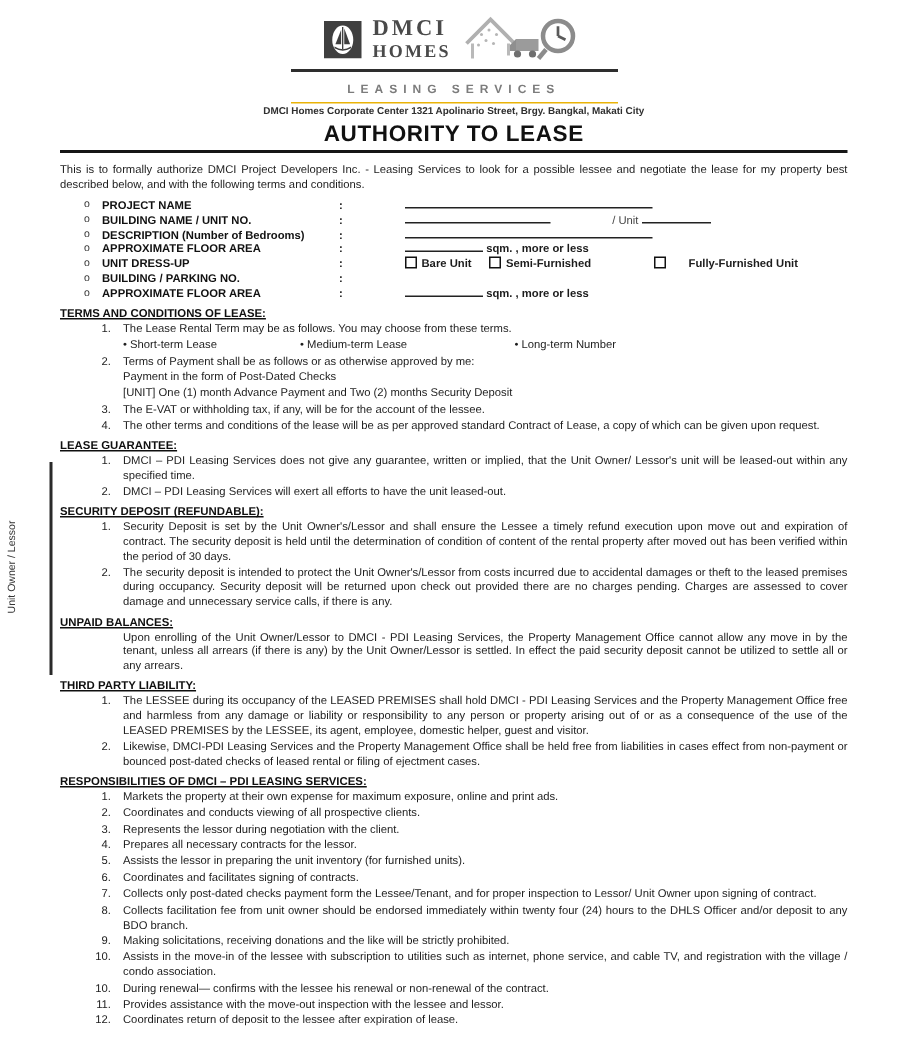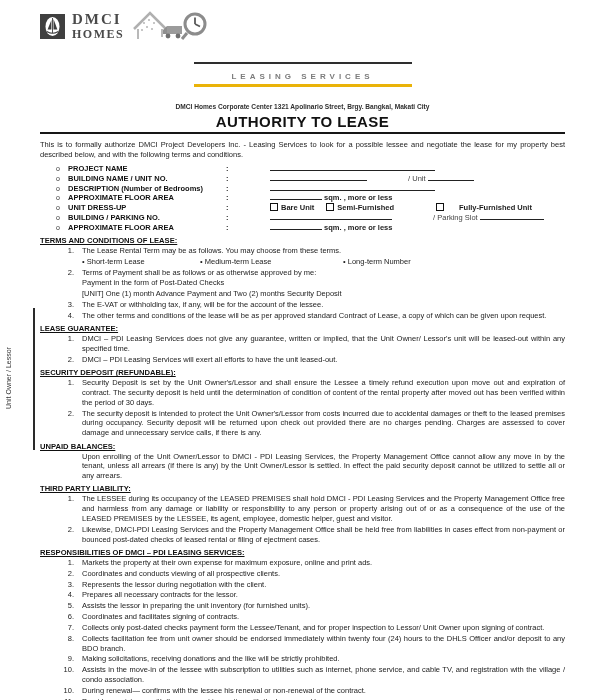--- a/index.html
+++ b/index.html
@@ -5,26 +5,26 @@
   html,body{margin:0;padding:0;}
   body{
     width:600px;height:700px;background:#ffffff;position:relative;overflow:hidden;
     font-family:"Liberation Sans", sans-serif;color:#1c1c1c;
     -webkit-font-smoothing:antialiased;
   }
   .page{padding:6px 35px 0 40px;}
 
   
   .header{text-align:center;}
-  .logo-row{display:flex;align-items:center;gap:6px;height:40px;}
+  .logo-row{display:flex;justify-content:center;align-items:center;gap:6px;height:40px;}
   .brand{font-family:"Liberation Serif", serif;color:#4a4a4a;text-align:left;line-height:1;}
   .brand .l1{font-size:15px;letter-spacing:2px;font-weight:bold;}
   .brand .l2{font-size:12px;letter-spacing:1.5px;font-weight:bold;margin-top:1px;}
   .leasing-bar{
-    width:218px;margin:16px auto;border-top:2px solid #2e2e2e;border-bottom:3px solid #eab308;
+    width:218px;margin:0 auto;border-top:2px solid #2e2e2e;border-bottom:1px solid #eab308;
     padding:1px 0 1px 0;
   }
   .leasing-bar span{font-size:8px;font-weight:bold;letter-spacing:4px;color:#7c7c7c;}
   .address{font-size:6.6px;font-weight:bold;color:#2f2f2f;margin-top:2px;}
   .doc-title{font-size:15px;font-weight:bold;letter-spacing:.4px;color:#111;margin-top:3px;}
   .title-rule{border-bottom:2.5px solid #161616;margin-top:2px;}
 
   
   .intro{font-size:7.5px;line-height:1.33;text-align:justify;margin:6px 0 4px 0;}
 
@@ -145,25 +145,20 @@
       <span class="flabel">UNIT DRESS-UP</span>
       <span class="fcolon">:</span>
       <span class="fvalue">
         <span class="cb"></span><span class="cbl">Bare Unit</span><span class="gap1"></span><span class="cb"></span><span class="cbl">Semi-Furnished</span><span class="gap2"></span><span class="cb"></span><span class="gap1"></span><span class="cbl">Fully-Furnished Unit</span>
       </span>
     </div>
     <div class="frow">
       <span class="fbullet">o</span>
       <span class="flabel">BUILDING / PARKING NO.</span>
       <span class="fcolon">:</span>
-      <span class="fvalue">
-        <span class="ul w120"></span>
-        <span class="mid">/ Parking Slot</span>
-        <span class="ul w64"></span>
-      </span>
     </div>
     <div class="frow">
       <span class="fbullet">o</span>
       <span class="flabel">APPROXIMATE FLOOR AREA</span>
       <span class="fcolon">:</span>
       <span class="fvalue">
         <span class="ul w52"></span>
         <span class="sqm">sqm. , more or less</span>
       </span>
     </div>

